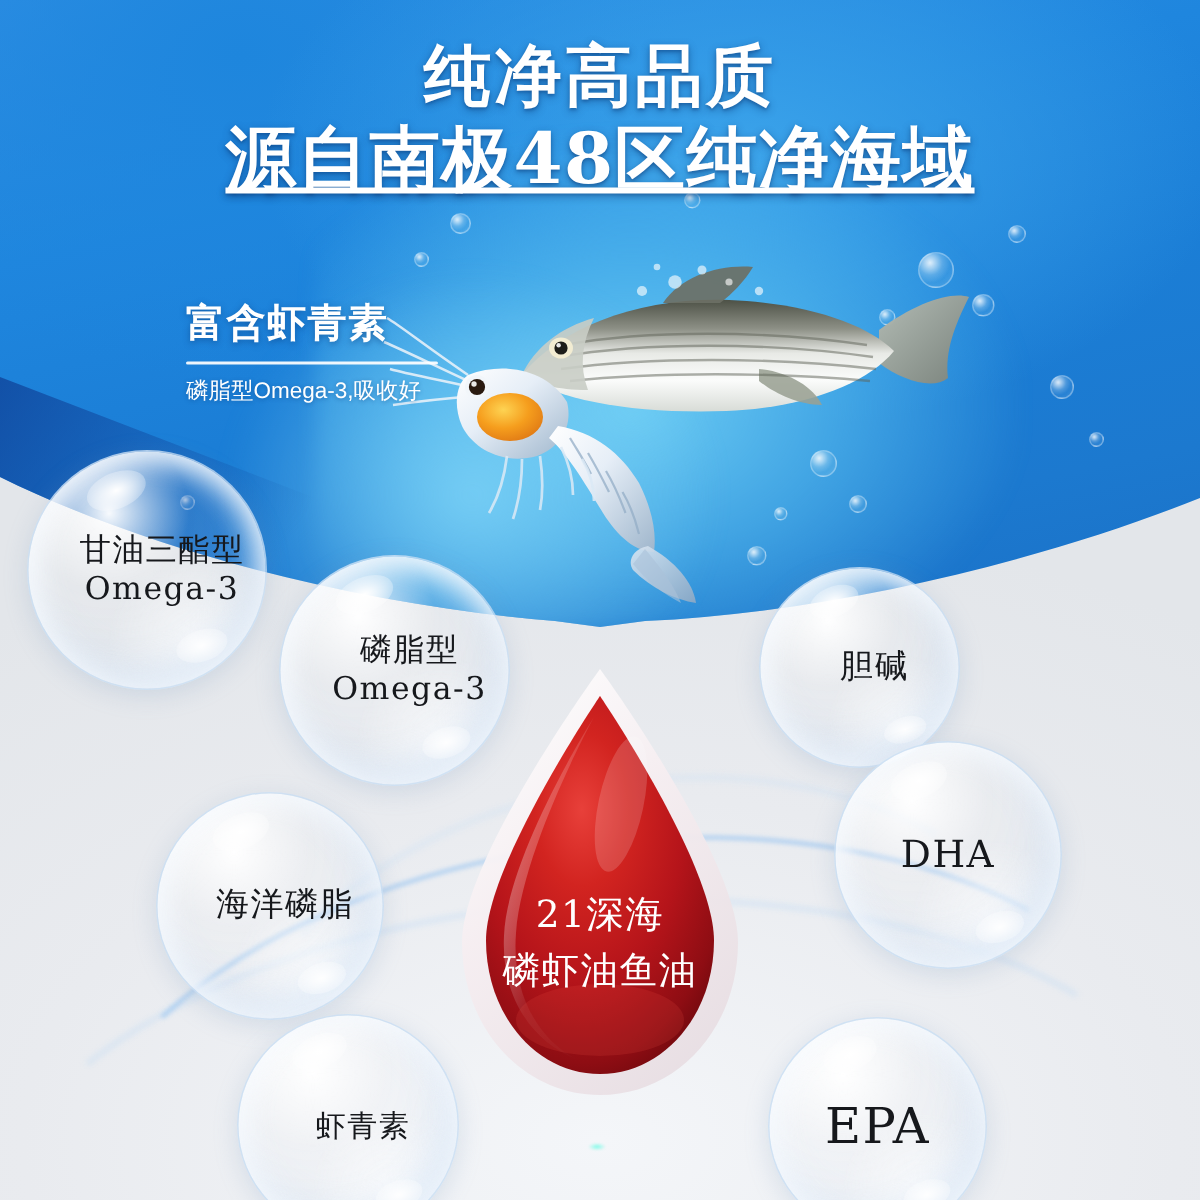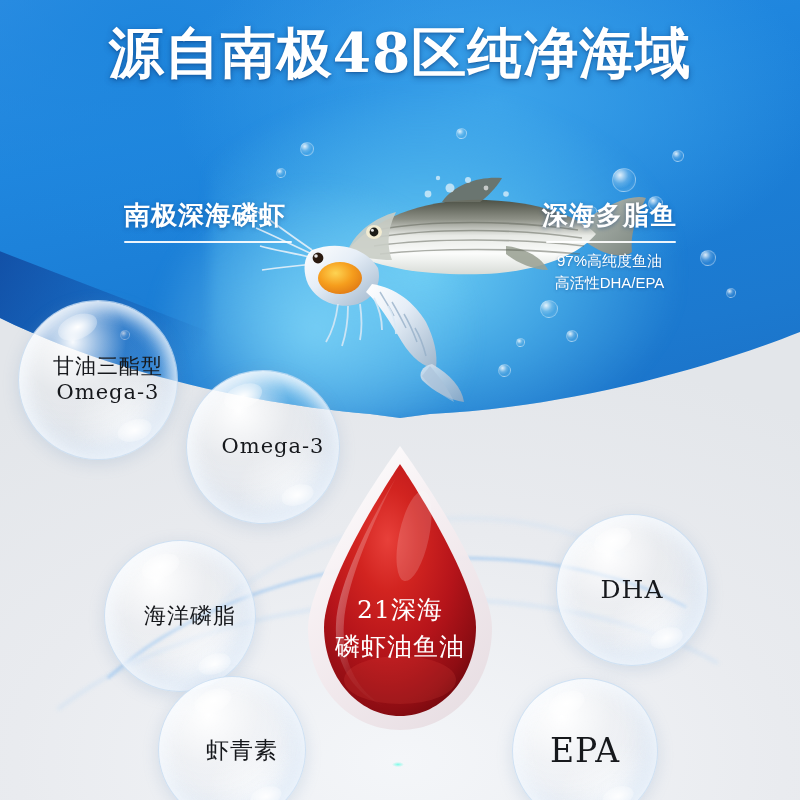--- a/index.html
+++ b/index.html
@@ -98,21 +98,21 @@
 
   
   #headline{
     position:absolute;left:0;top:24px;width:800px;text-align:center;
     z-index:6;color:#ffffff;
     font-family:"DejaVu Serif","Liberation Serif",serif;
     font-weight:bold;letter-spacing:2px;
     text-shadow:0 2px 6px rgba(8,50,110,.45),0 1px 2px rgba(8,50,110,.35);
   }
   #headline .l1{font-size:45px;line-height:54px;}
-  #headline .l2{font-size:55px;line-height:58px;letter-spacing:1px;}
+  #headline .l2{font-size:47px;line-height:58px;letter-spacing:1px;text-decoration:underline;}
 
   
   .krill,.fish{position:absolute;z-index:4;}
 
   
   .cap{position:absolute;z-index:7;color:#fff;}
   .cap .title{
     font-size:26px;font-weight:bold;letter-spacing:1px;white-space:nowrap;
     text-shadow:0 1px 4px rgba(10,55,120,.5);
   }
@@ -159,26 +159,26 @@
     font-family:"DejaVu Serif","Liberation Serif",serif;
     line-height:1.22;display:block;
   }
   .bub.cn span{letter-spacing:1px;margin-left:20px;}
   #bub-tg{left:18px;top:300px;width:158px;height:158px;}
   #bub-tg span{font-size:21px;}
   #bub-pl{left:186px;top:370px;width:152px;height:152px;}
   #bub-pl span{font-size:21px;}
   #bub-ch{left:506px;top:378px;width:132px;height:132px;}
   #bub-ch span{font-size:22px;}
-  #bub-mp{left:104px;top:540px;width:150px;height:150px;}
+  #bub-mp{left:104px;top:528px;width:150px;height:150px;}
   #bub-mp span{font-size:22px;}
-  #bub-dha{left:556px;top:514px;width:150px;height:150px;}
+  #bub-dha{left:556px;top:494px;width:150px;height:150px;}
   #bub-dha span{font-size:25px;letter-spacing:1px;}
   #bub-ast{left:158px;top:676px;width:146px;height:146px;}
-  #bub-ast span{font-size:23px;}
+  #bub-ast span{font-size:20px;}
   #bub-epa{left:512px;top:678px;width:144px;height:144px;}
   #bub-epa span{font-size:33px;letter-spacing:1px;}
 </style>
 </head>
 <body>
 
 <div id="poster">
 
   <div class="swoosh swoosh-a"></div>
   <div class="swoosh swoosh-b"></div>
@@ -303,34 +303,30 @@
         <path d="M134,100 C140,110 142,120 142,128"></path>
       </g>
     </svg>
 
     <div class="bnr-wedge"></div>
     <div class="bnr-navy"></div>
     <div class="bnr-navy-r"></div>
   </div>
 
   <div id="headline">
+    <div class="l1">纯净高品质</div>
     <div class="l2">源自南极48区纯净海域</div>
   </div>
 
   <div class="cap" id="cap-krill">
-    <div class="title">南极深海磷虾</div>
+    <div class="title">富含虾青素</div>
     <div class="rule"></div>
-  </div>
-
-  <div class="cap" id="cap-fish">
-    <div class="title">深海多脂鱼</div>
-    <div class="rule"></div>
-    <div class="sub">97%高纯度鱼油</div>
-    <div class="sub">高活性DHA/EPA</div>
-  </div>
+    <div class="sub">磷脂型Omega-3,吸收好</div>
+  </div>
+
 
   <svg id="droplet" viewBox="0 0 208 290">
     <defs>
       <linearGradient id="halo" x1="0.2" y1="0" x2="0.8" y2="1">
         <stop offset="0%" stop-color="#ffffff"></stop>
         <stop offset="40%" stop-color="#f6eef1"></stop>
         <stop offset="100%" stop-color="#e7dde2"></stop>
       </linearGradient>
       <radialGradient id="oil" cx="42%" cy="30%" r="78%">
         <stop offset="0%" stop-color="#e8403a"></stop>
@@ -361,23 +357,27 @@
   </svg>
 
   <div class="bub cn" id="bub-tg">
     <span>
         <i style="font-style:normal;display:block">甘油三酯型</i>
         <i style="font-style:normal;display:block">Omega-3</i>
       </span>
   </div>
   <div class="bub cn" id="bub-pl">
     <span>
+        <i style="font-style:normal;display:block">磷脂型</i>
         <i style="font-style:normal;display:block">Omega-3</i>
       </span>
   </div>
+  <div class="bub cn" id="bub-ch">
+    <span>胆碱</span>
+  </div>
   <div class="bub cn" id="bub-mp">
     <span>海洋磷脂</span>
   </div>
   <div class="bub" id="bub-dha">
     <span>DHA</span>
   </div>
   <div class="bub cn" id="bub-ast">
     <span>虾青素</span>
   </div>
   <div class="bub" id="bub-epa">

